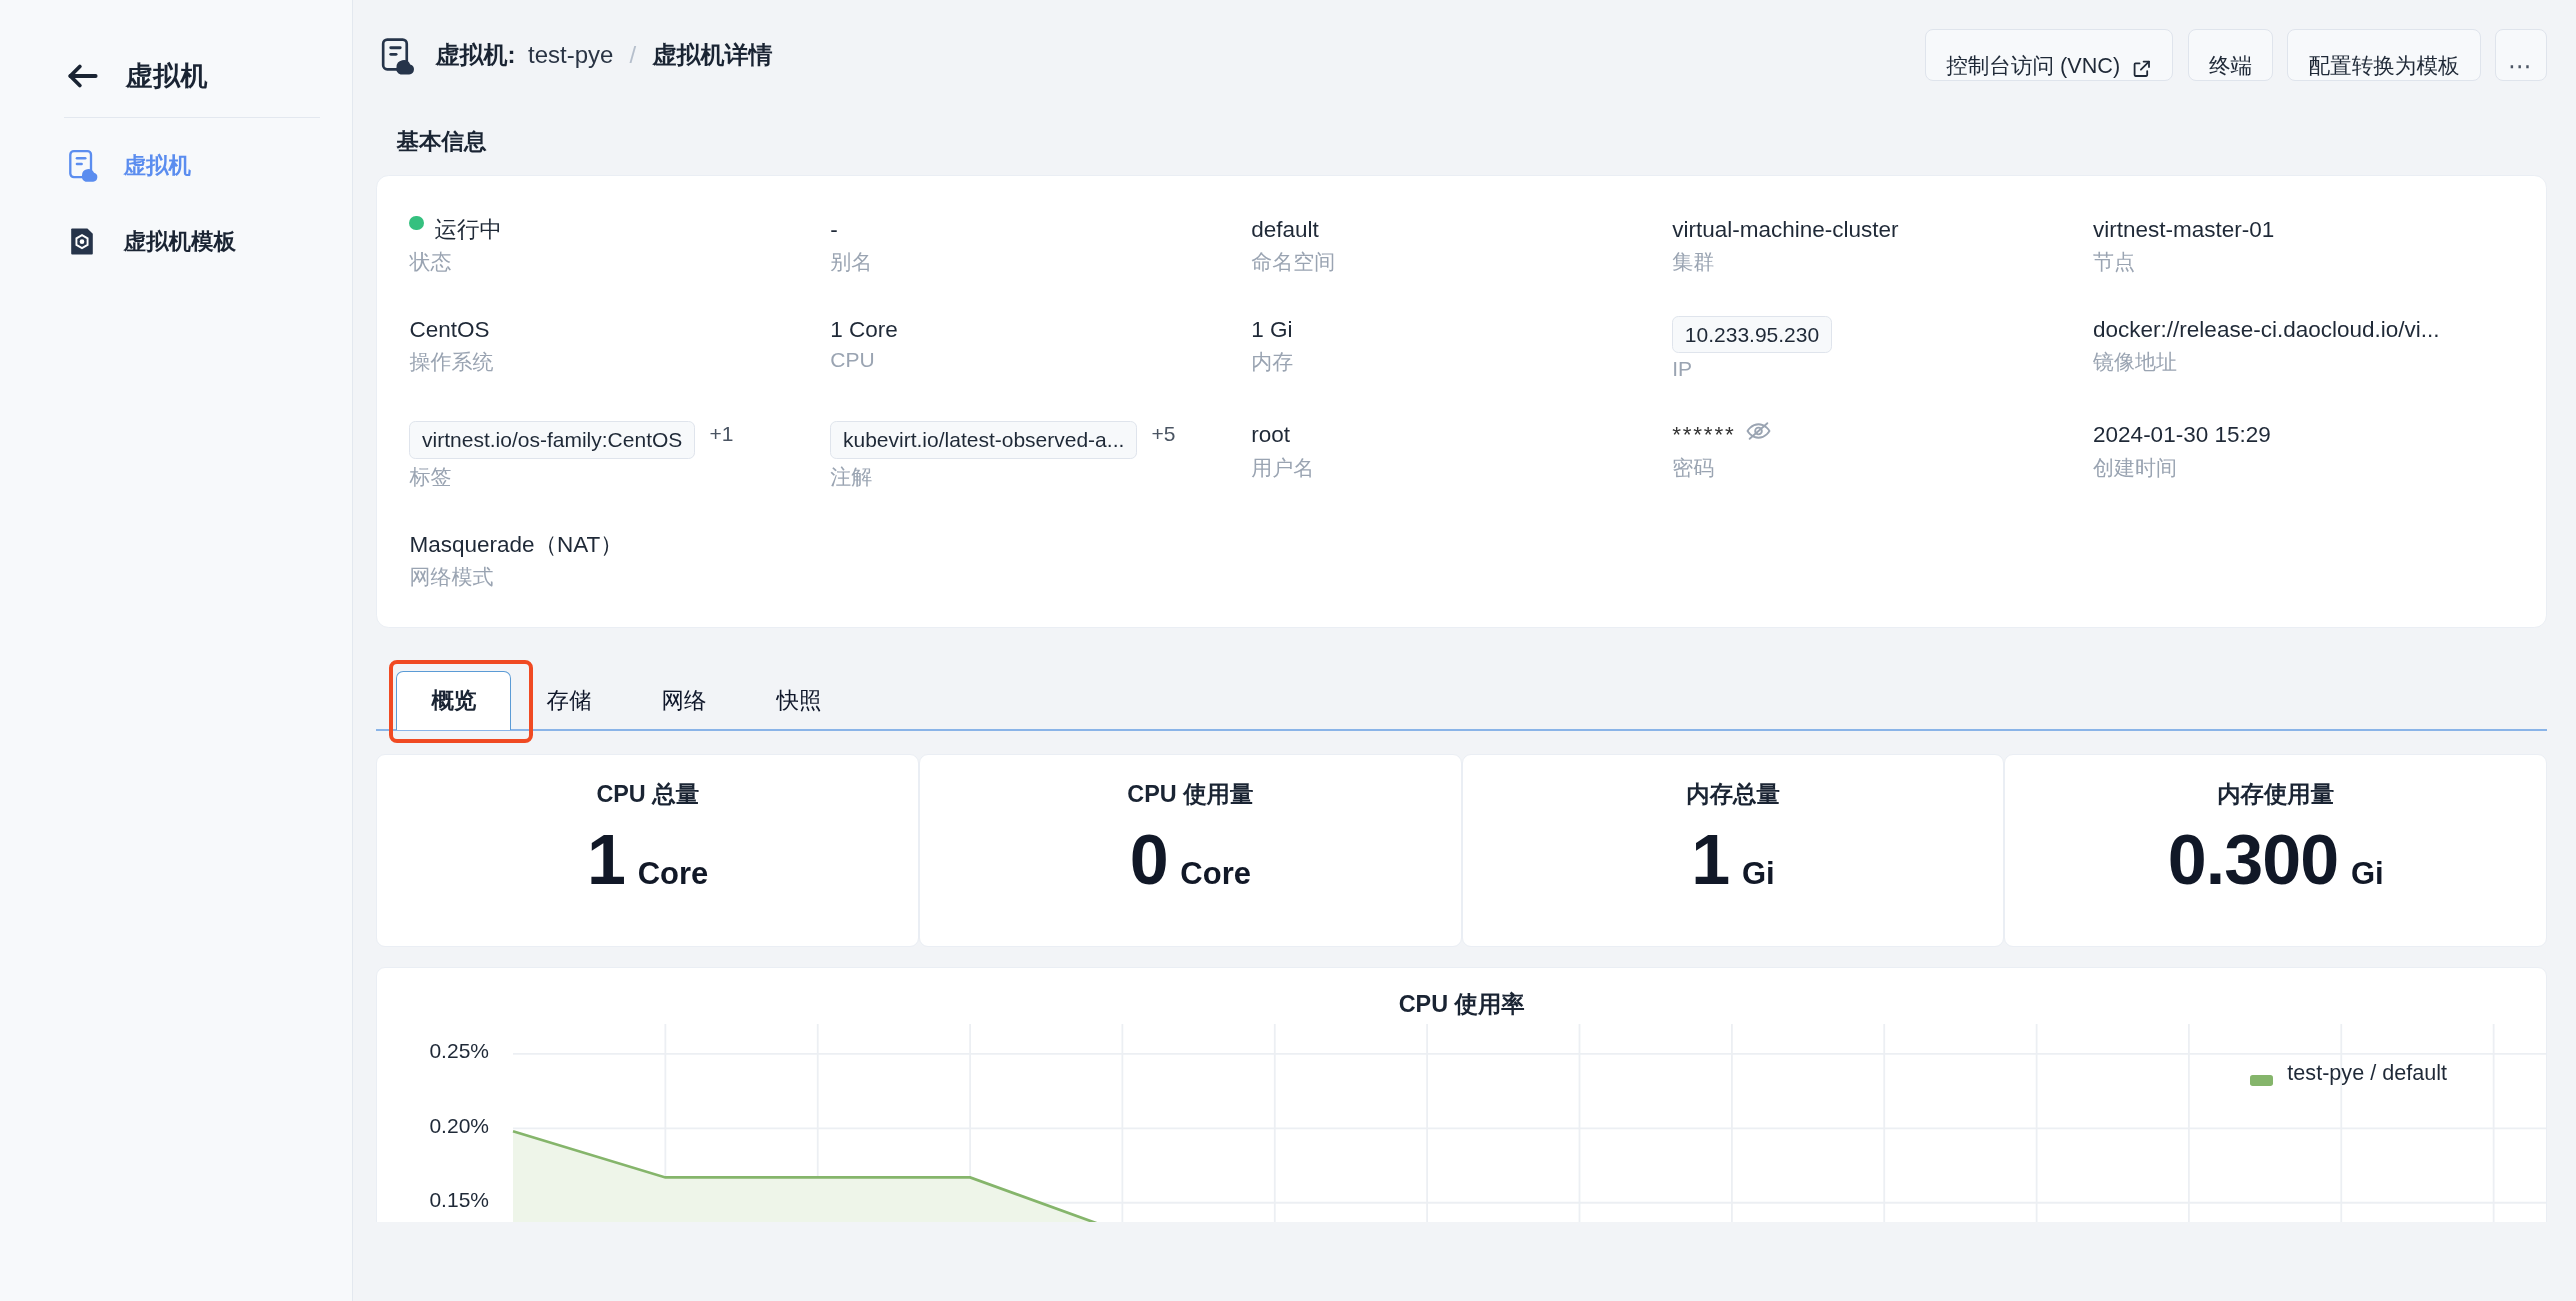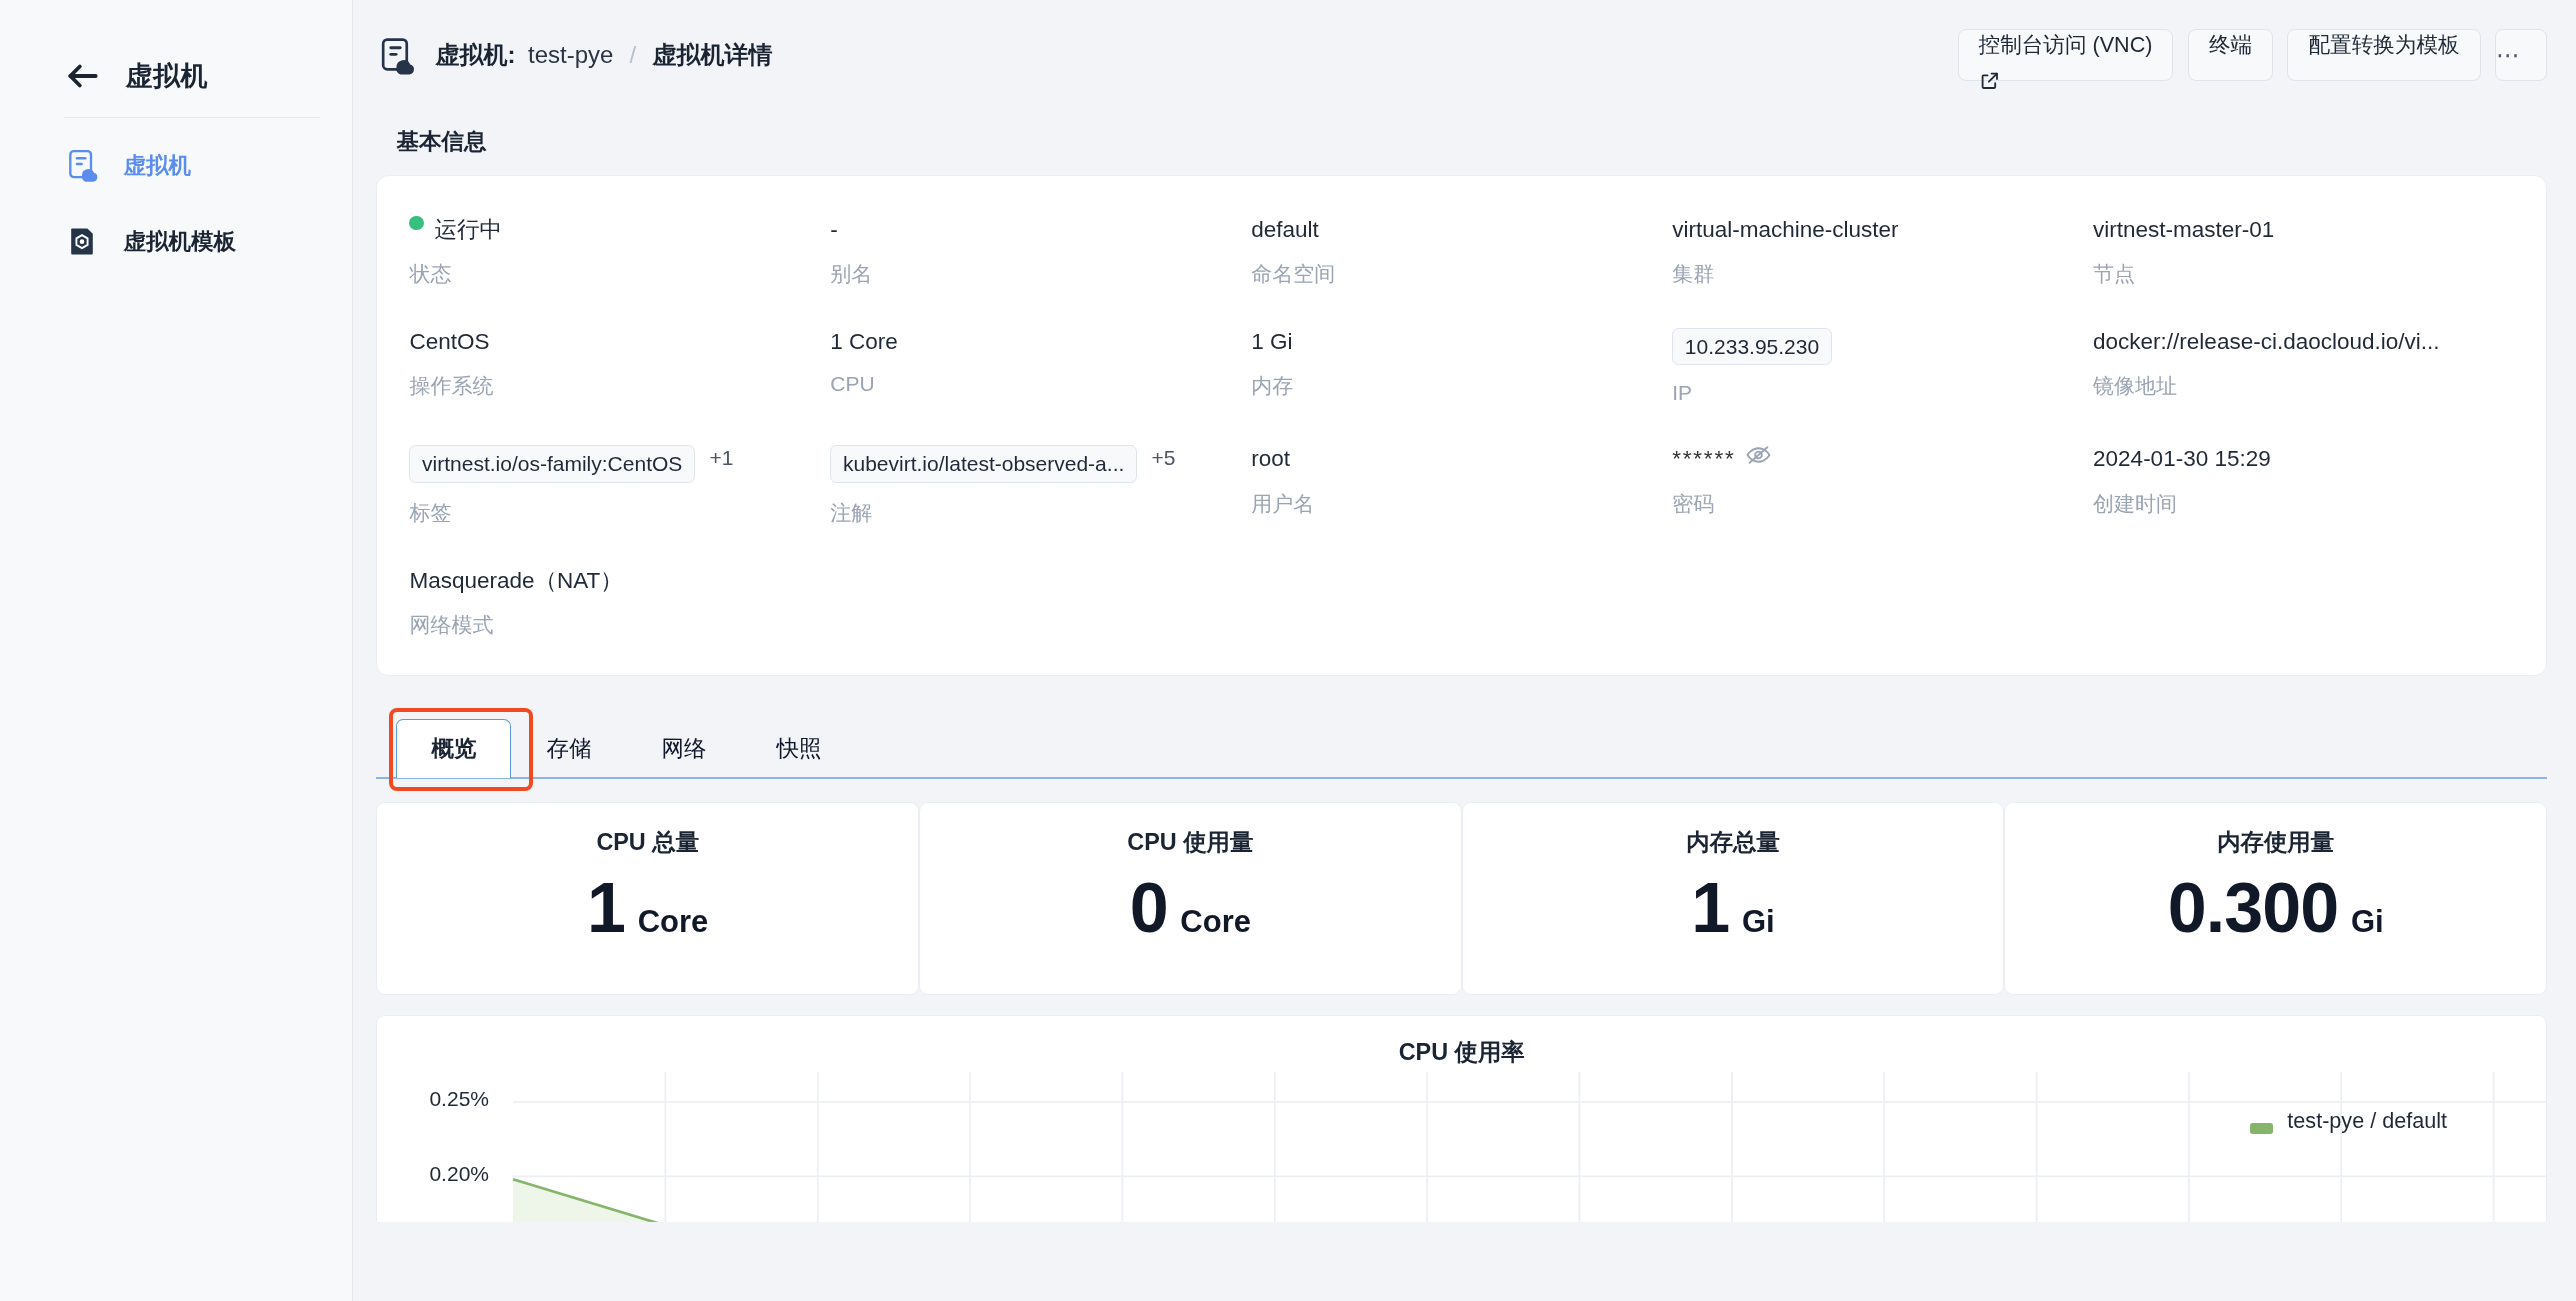--- a/index.html
+++ b/index.html
@@ -45,45 +45,44 @@
   }
   .bc-icon { width: 41px; height: 41px; flex: 0 0 41px; display:block; }
   .bc { display: flex; align-items: baseline; gap: 12.6px; font-size: 24px; }
   .bc .b-strong { font-weight: 700; color: #1a2433; }
   .bc .b-name { font-weight: 400; color: #2a3444; }
   .bc .b-slash { color: #b6bfcc; font-weight: 400; padding: 0 3.6px; }
   .bc .b-cur { font-weight: 700; color: #1a2433; }
   .top-actions { margin-left: auto; display: flex; align-items: center; gap: 14.4px; }
   .btn {
     background: #f7f9fb; border: 0.9px solid #dfe4ec; border-radius: 8px;
-    height: 52px; padding: 0 20px; display: flex; align-items: flex-start; gap: 10.8px;
+    height: 52px; padding: 0 20px; display: flex; align-items: flex-end; gap: 10.8px;
     font-size: 21.6px; color: #1f2937; cursor: pointer; white-space: nowrap;
     font-family: "Liberation Sans", sans-serif;
-    flex-direction: column;
   }
   .btn .ext { width: 21.6px; height: 21.6px; display:block; }
   .btn-dots { width: 52px; padding: 0; justify-content: center; letter-spacing: 2.7px;
               font-size: 23.4px; color:#4b5563; }
 
   .content { padding: 0 29px 0 23.4px; }
 
   .sec-title { font-size: 22.5px; font-weight: 700; color: #1a2433; margin: 16px 0 18px 20px; }
 
   .card {
     background: #fff; border: 0.9px solid #eaeef4; border-radius: 12.6px;
     padding: 40px 32px 36px 32px;
   }
   .info-grid { display: grid; grid-template-columns: repeat(5, 1fr); row-gap: 40px; }
   .cell { padding-right: 16px; min-width: 0; }
   .cell .val {
     font-size: 22.5px; color: #1f2937; line-height: 1.25;
     white-space: nowrap; overflow: hidden; text-overflow: ellipsis;
     display: flex; gap: 10.8px;
   }
-  .cell .lab { font-size: 21px; color: #9aa4b2; margin-top: 16px; }
+  .cell .lab { font-size: 21px; color: #9aa4b2; margin-top: 4px; }
   .dot { width: 14.4px; height: 14.4px; border-radius: 50%; background: #35c07f; flex:0 0 14.4px; display:inline-block; }
   .chip {
     display: inline-block; border: 0.9px solid #dfe4ec; background: #f7f9fb;
     border-radius: 6.3px; padding: 4.5px 11.7px; font-size: 21px; color: #1f2937;
     max-width: 342px; overflow: hidden; text-overflow: ellipsis; white-space: nowrap;
   }
   .plus { font-size: 21px; color: #4b5563; margin-left: 3.6px; }
   .pw { letter-spacing: 1.8px; font-size: 22.5px; color:#333; }
   .eye { width: 25px; height: 20px; display: block; }
 

